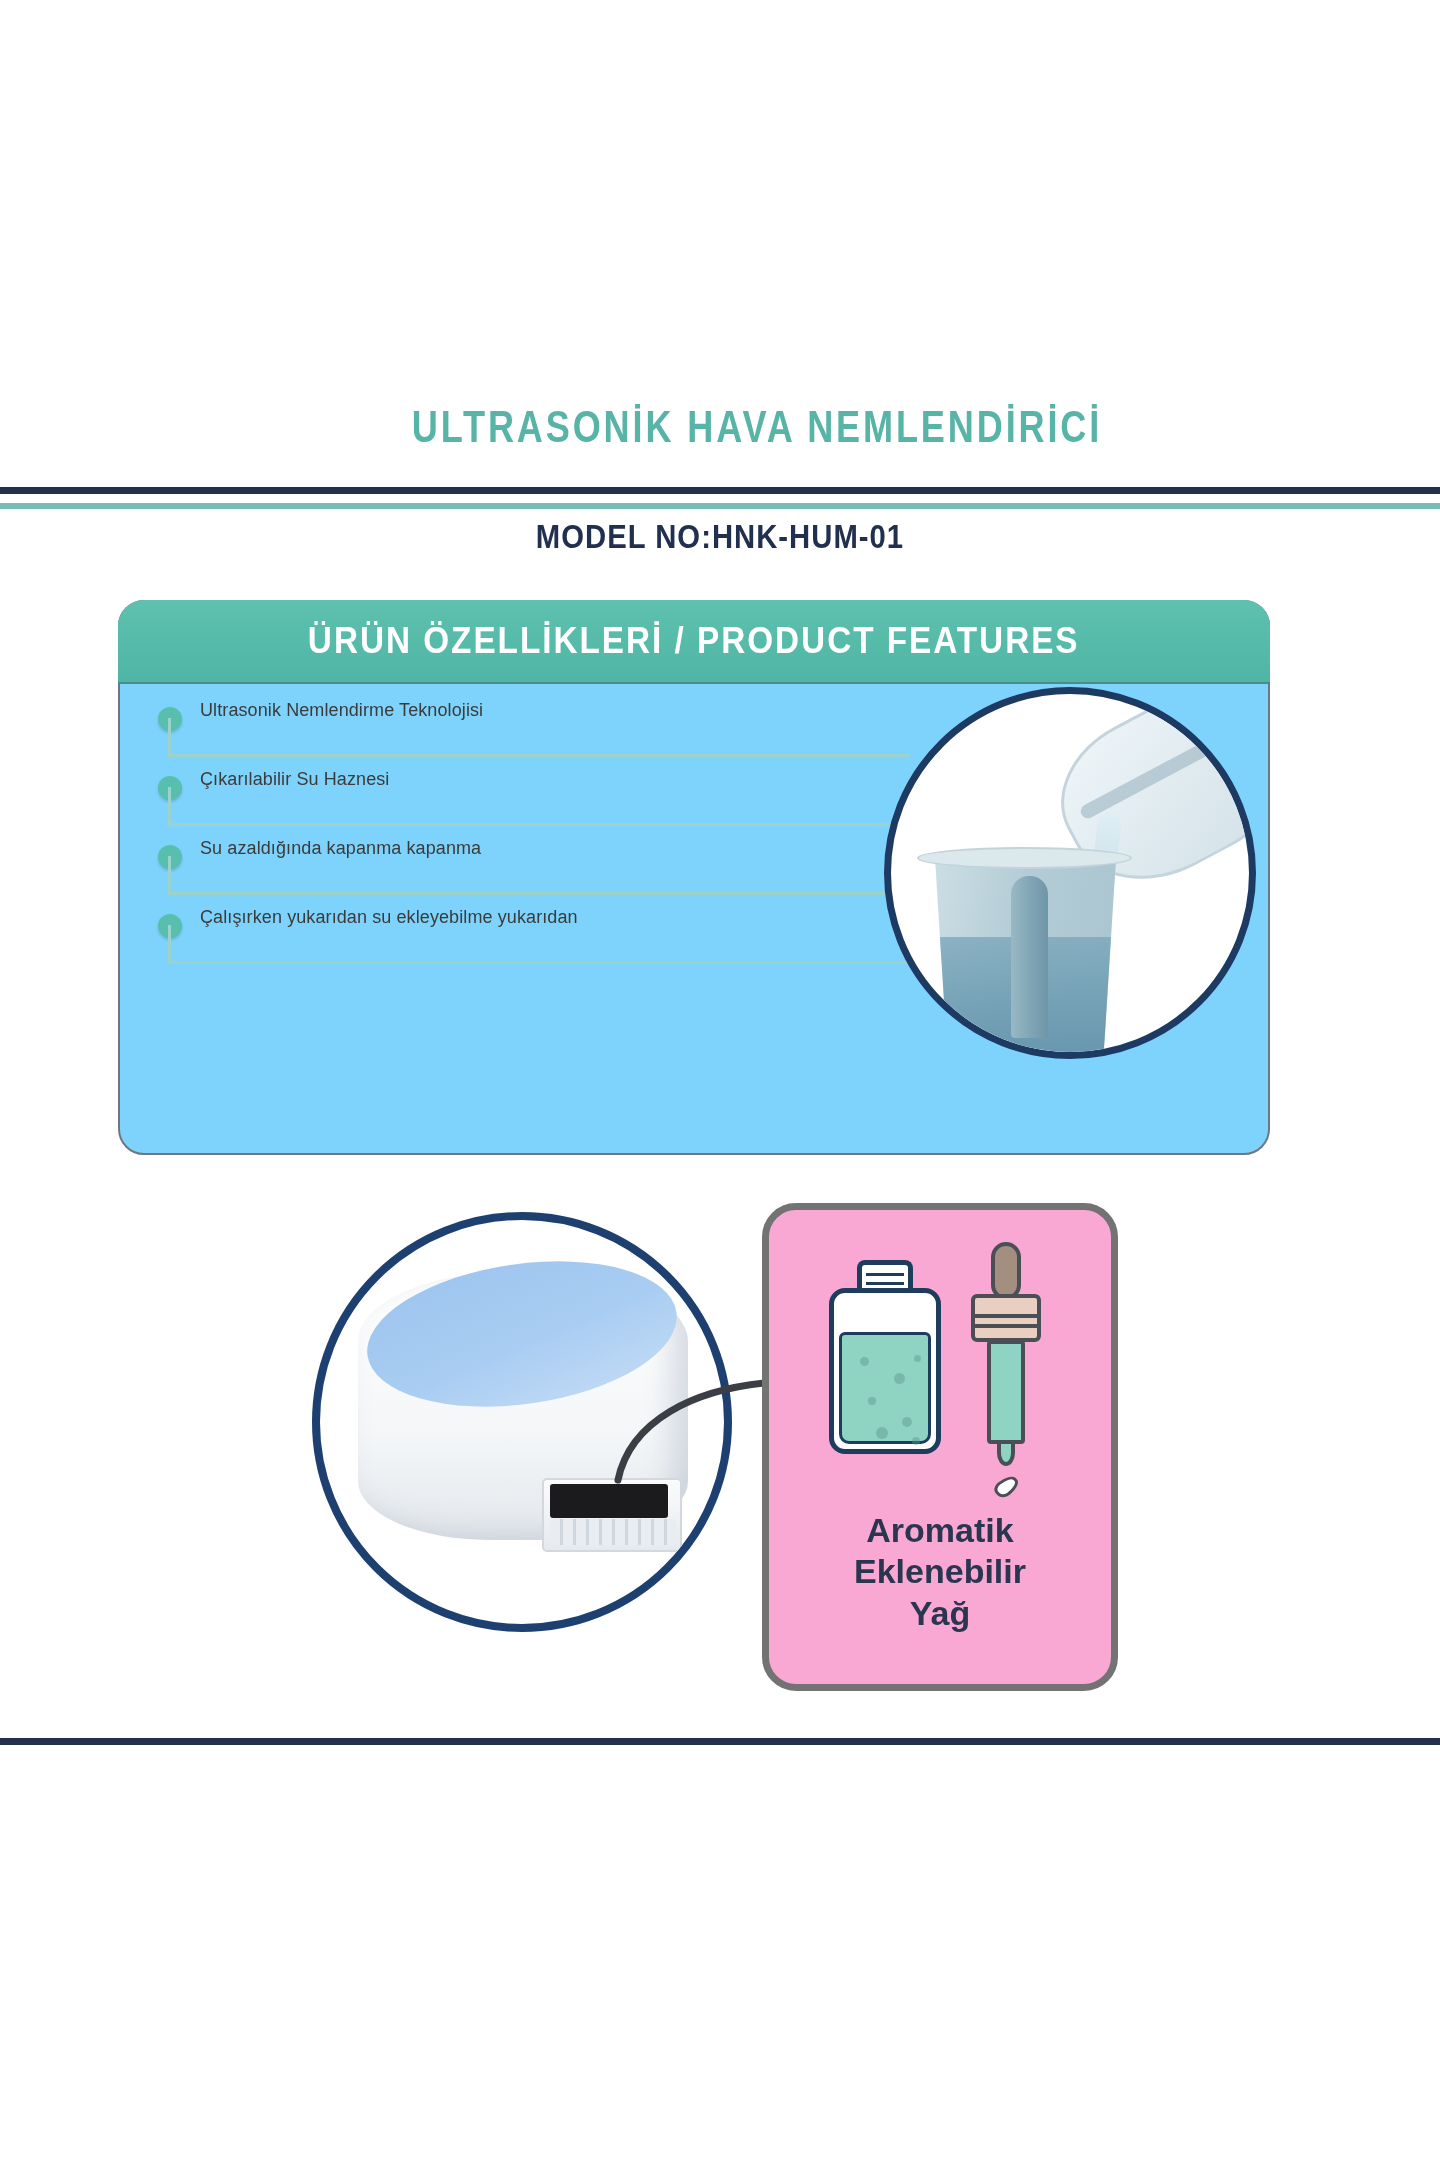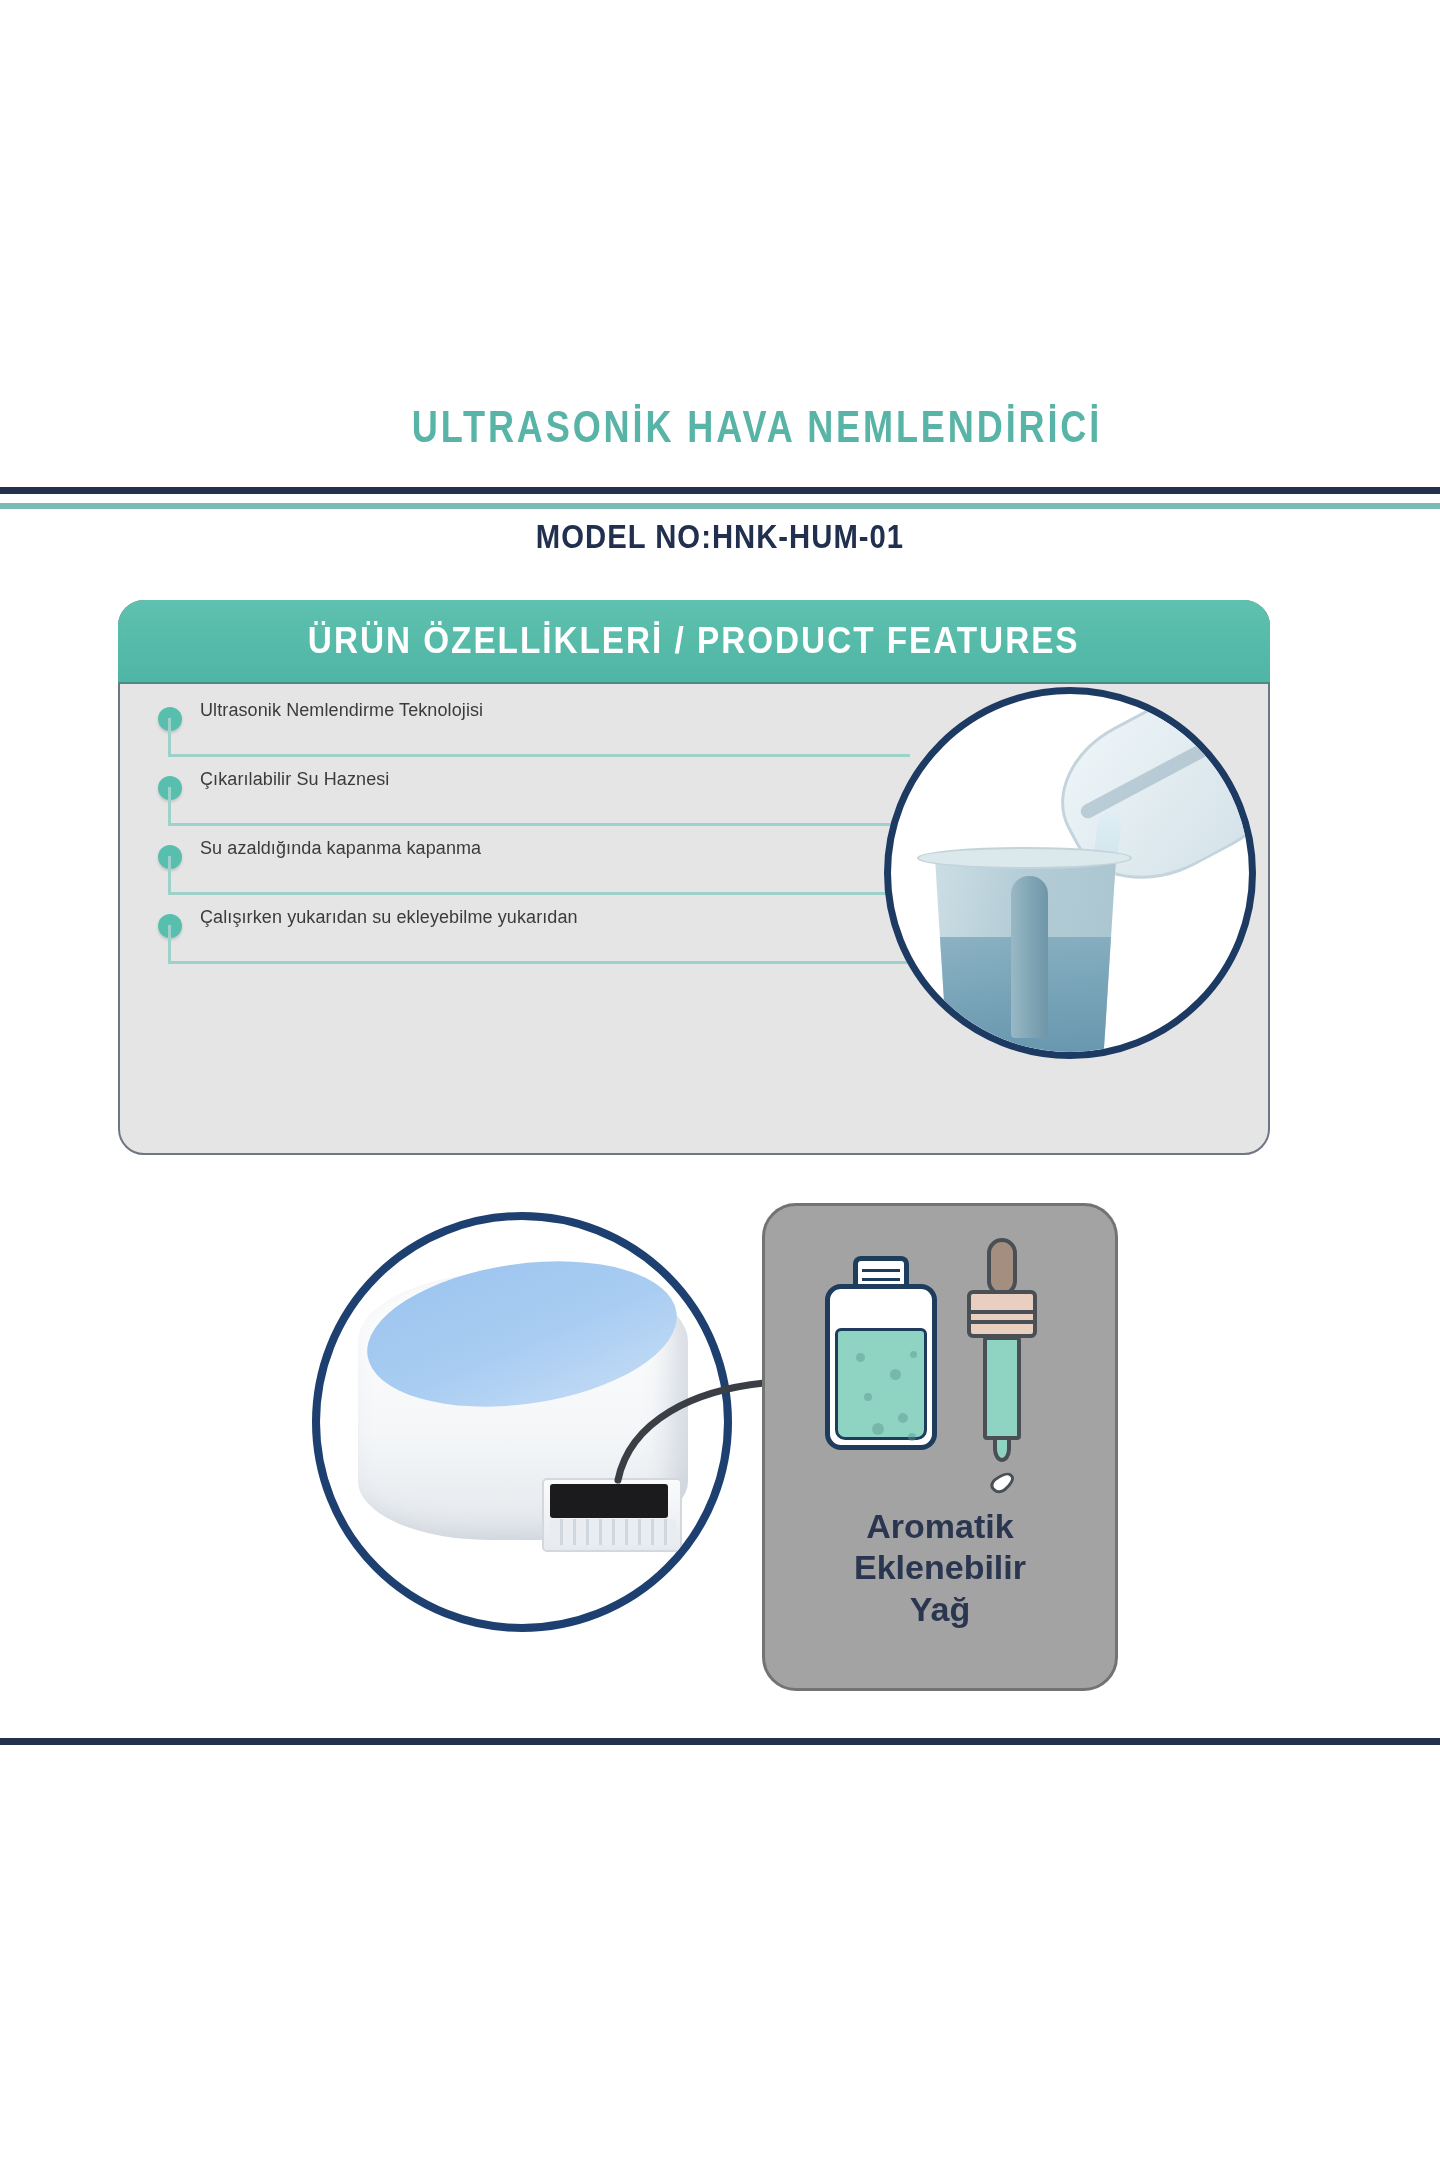--- a/index.html
+++ b/index.html
@@ -66,21 +66,21 @@
   
   .features-card {
     position: absolute;
     left: 118px;
     top: 600px;
     width: 1152px;
     height: 555px;
     border: 2px solid #6f7683;
     border-radius: 26px;
     box-sizing: border-box;
-    background: #e5e5e5;
+    background: #7dd3fc;
   }
   .features-header {
     position: absolute;
     left: -2px;
     top: -2px;
     width: 1152px;
     height: 82px;
     background: linear-gradient(180deg, #5fc1b0 0%, #4fb5a4 100%);
     border-radius: 26px 26px 0 0;
     display: flex;
@@ -290,24 +290,24 @@
     background: repeating-linear-gradient(90deg, #e9edf1 0 10px, #cfd6dd 10px 13px);
     border-radius: 3px;
   }
 
   .aroma-panel {
     position: absolute;
     left: 762px;
     top: 1203px;
     width: 356px;
     height: 488px;
-    border: 3px solid #737373;
+    border: 7px solid #737373;
     border-radius: 34px;
     box-sizing: border-box;
-    background: #a3a3a3;
+    background: #f9a8d4;
   }
   .arrow-svg {
     position: absolute;
     left: 600px;
     top: 1330px;
     width: 220px;
     height: 160px;
     pointer-events: none;
   }
 

